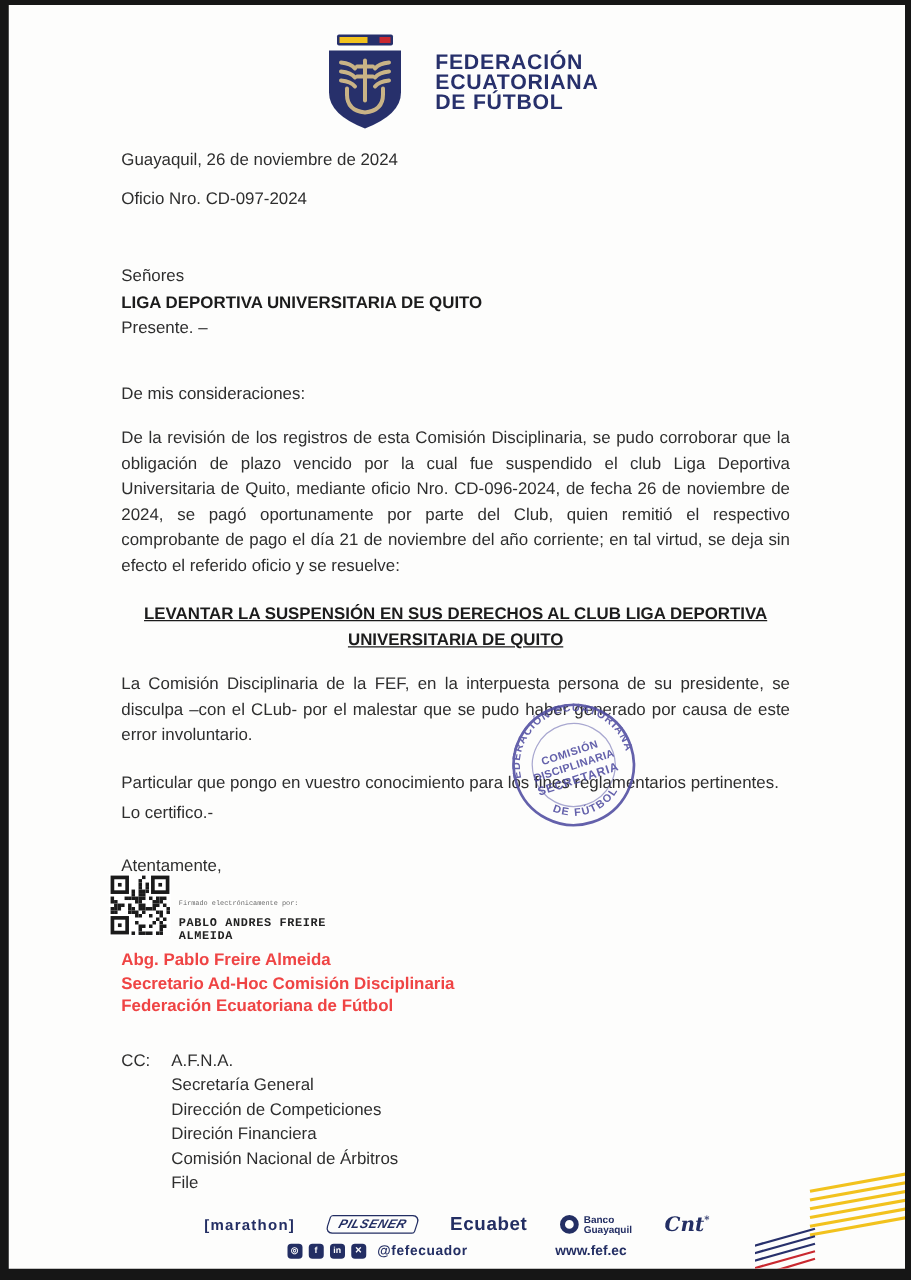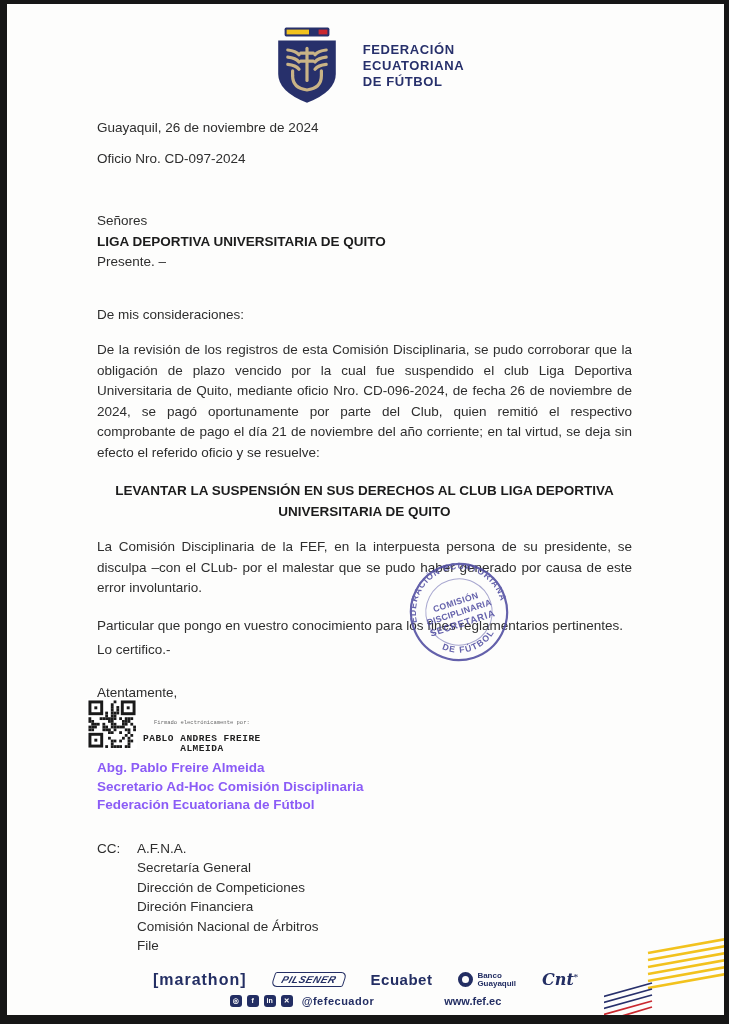--- a/index.html
+++ b/index.html
@@ -13,60 +13,60 @@
     position:absolute; left:7px; top:4px; right:5px; bottom:9px;
     background:#fdfdfc; overflow:hidden;
   }
   
   .logo-row {
     display:flex; justify-content:center; align-items:center;
     padding-top:22px; gap:16px;
   }
   .crest { width:80px; height:80px; flex:0 0 auto; }
   .wordmark {
-    color:#27306b; font-weight:bold; font-size:13px; line-height:16px;
+    color:#27306b; font-weight:bold; font-size:17px; line-height:16px;
     letter-spacing:0.6px;
   }
   
   .body-col { padding:0 92px 0 90px; color:#2e2e2e; font-size:13.5px; line-height:20.5px; }
   .date-line { margin-top:12px; }
   .oficio-line { margin-top:10px; }
   .recipient { margin-top:42px; }
   .recipient .bold-name { font-weight:bold; color:#1c1c1c; }
   .greeting { margin-top:32px; }
   .para { margin-top:15px; text-align:justify; }
   .resolution {
     margin-top:17px; font-weight:bold; color:#1c1c1c;
-    text-align:center; line-height:21px;
+    text-align:center; line-height:21px;text-decoration:underline;
   }
   .para3 { margin-top:17px; }
   .certify { margin-top:4px; }
   .closing-block { margin-top:22px; }
   
-  .sig-area { position:relative; margin-top:2px; height:52px;text-align:center; }
+  .sig-area { position:relative; margin-top:2px; height:52px; }
   .qr { position:absolute; left:-10px; top:-6px; width:50px; height:50px; }
   .esign-text { position:absolute; left:46px; top:8px; }
   .esign-prefix { font-size:5.5px; color:#6a6a6a; font-family:"Liberation Mono", monospace; }
   .esign-name {
     font-family:"Liberation Mono", monospace; font-weight:bold;
     font-size:9.5px; line-height:10.5px; color:#222; letter-spacing:0.5px;
   }
-  .signer { font-weight:bold; color:#8b5cf6; line-height:18.5px; margin-top:2px; }
+  .signer { font-weight:bold; color:#ef4444; line-height:18.5px; margin-top:2px; }
   
   .stamp { position:absolute; left:394px; top:550px; width:116px; height:116px; opacity:0.88; }
   
   .cc-block { display:flex; margin-top:24px; line-height:19.5px; }
   .cc-label { width:40px; flex:0 0 auto; }
   
   .sponsor-row {
     position:absolute; left:0; right:0; bottom:26px;
     display:flex; justify-content:center; align-items:center; gap:26px;
     color:#232e63;
   }
-  .sp-marathon { font-weight:bold; font-size:16px; letter-spacing:1px; }
+  .sp-marathon { font-weight:bold; font-size:12px; letter-spacing:1px; }
   .sp-pilsener {
     font-weight:bold; font-style:italic; font-size:10px; letter-spacing:0.5px;
     border:1.5px solid #232e63; padding:1px 8px; transform:skewX(-18deg);
     border-radius:2px 6px 2px 6px;
   }
   .sp-ecuabet { font-weight:900; font-size:15px; letter-spacing:0.5px; }
   .sp-banco { display:flex; align-items:center; gap:4px; }
   .banco-circle {
     width:15px; height:15px; border:4px solid #232e63; border-radius:50%;
   }

